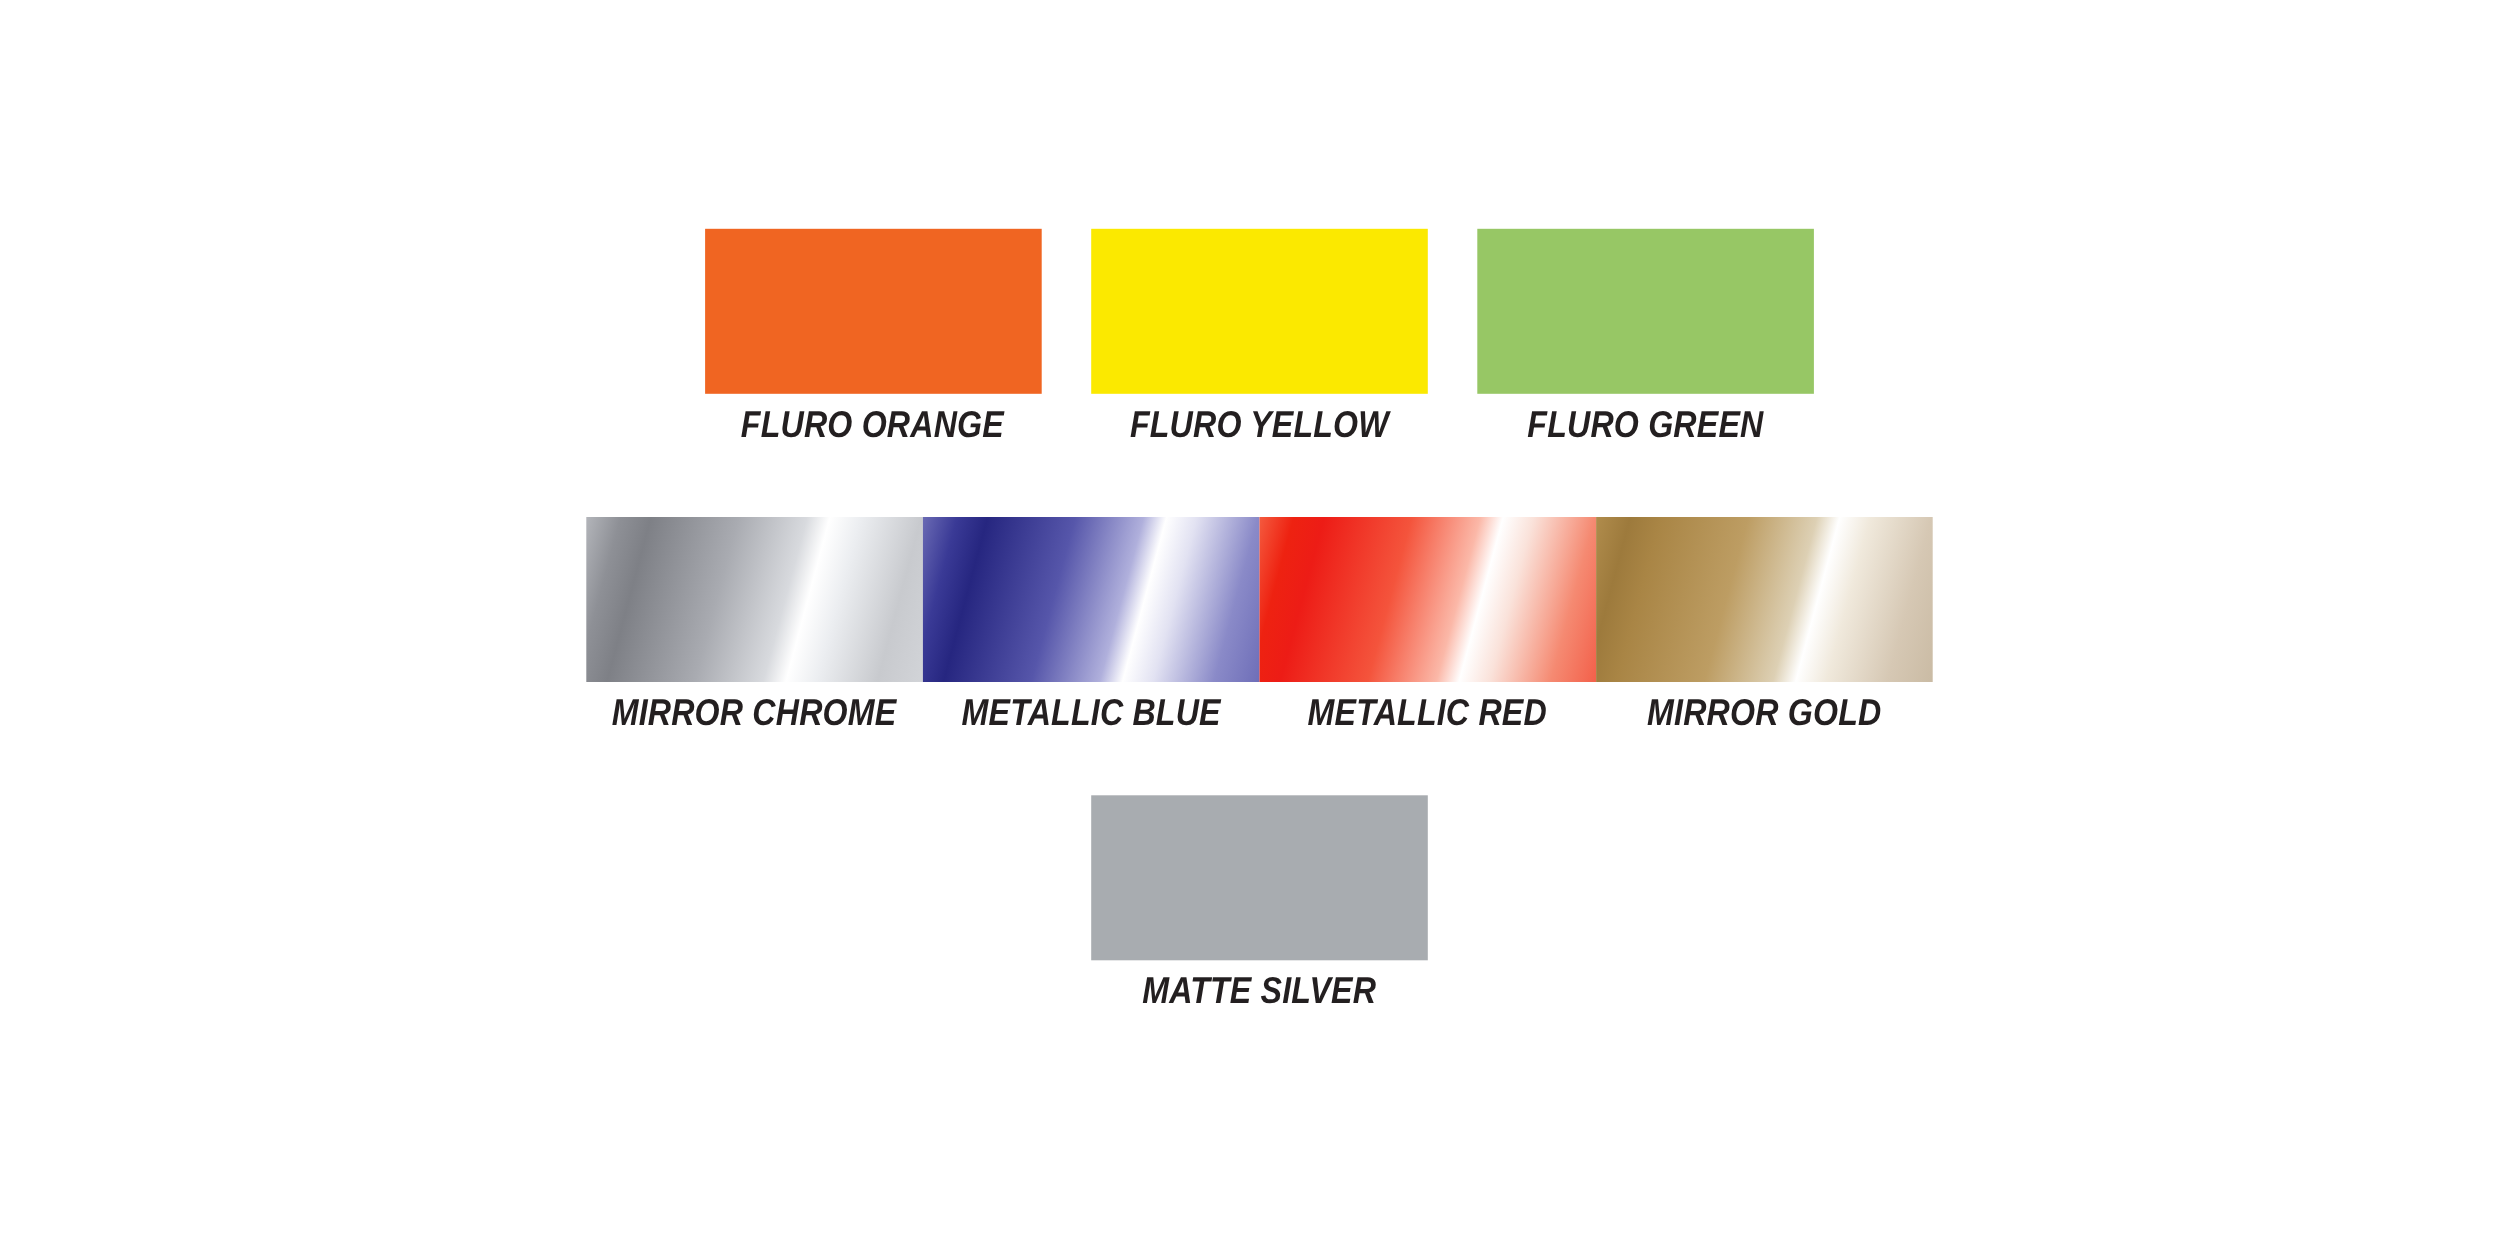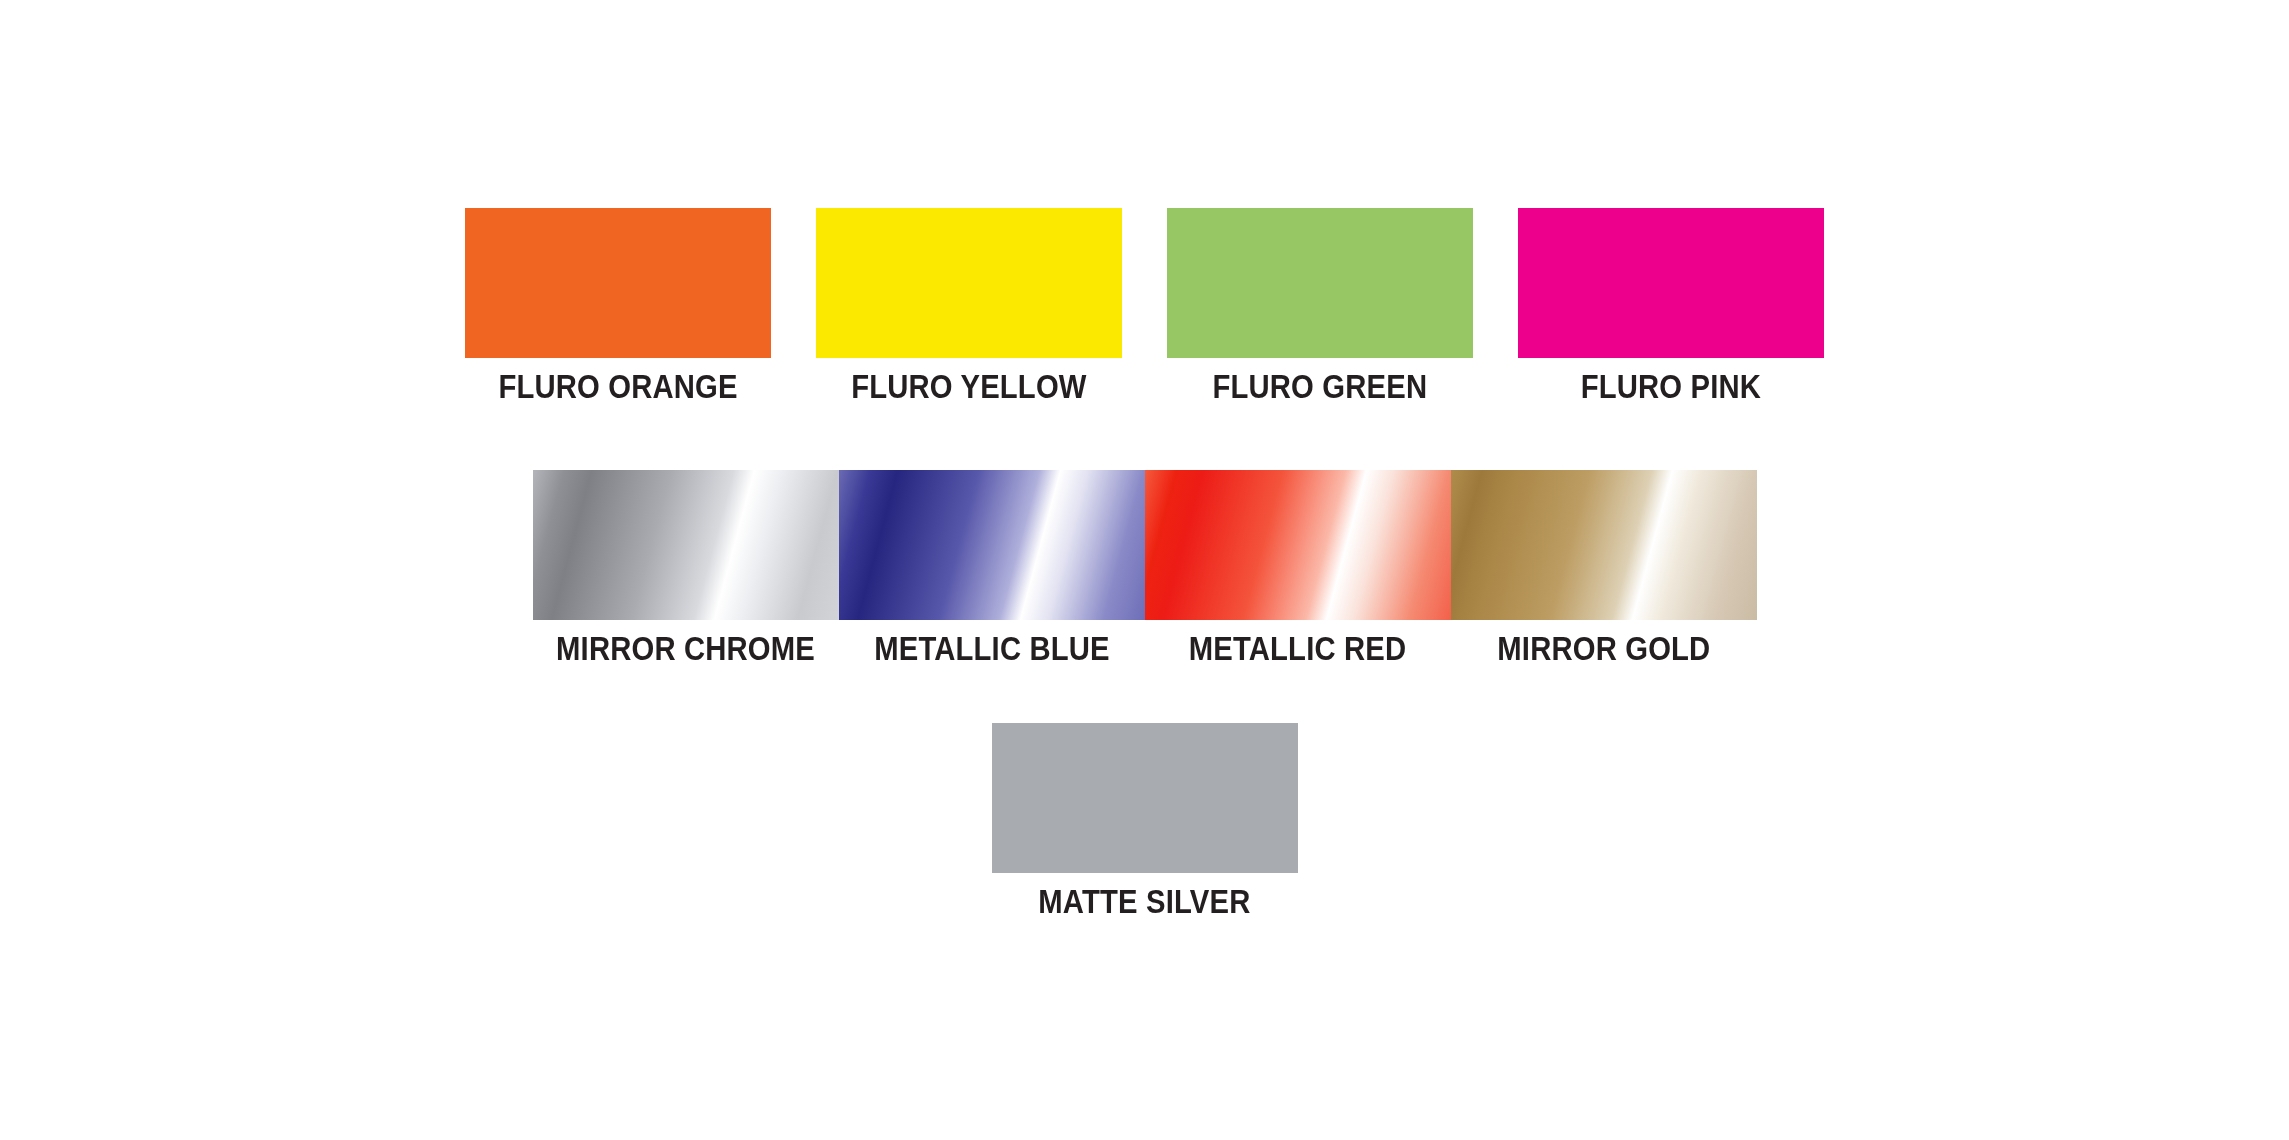--- a/index.html
+++ b/index.html
@@ -30,20 +30,21 @@
   }
 
   #row-fluro   { position: absolute; top: 208px; left: 0; gap: 45px; }
   #row-finish  { position: absolute; top: 470px; left: 0; }
   #row-matte   { position: absolute; top: 723px; left: 0; gap: 42px; }
 
   .swatch-cell {
     display: flex;
     flex-direction: column;
     align-items: center;
+    font-style: italic;
   }
 
   .chip {
     width: 306px;
     height: 150px;
     display: block;
   }
 
   .chip-label {
     margin-top: 9px;
@@ -131,24 +132,20 @@
         <div class="chip-label">FLURO ORANGE</div>
       </div>
       <div class="swatch-cell">
         <div class="chip fill-flat" style="--fill: #fbe900;"></div>
         <div class="chip-label">FLURO YELLOW</div>
       </div>
       <div class="swatch-cell">
         <div class="chip fill-flat" style="--fill: #97c765;"></div>
         <div class="chip-label">FLURO GREEN</div>
       </div>
-      <div class="swatch-cell">
-        <div class="chip fill-flat" style="--fill: #ec008c;"></div>
-        <div class="chip-label">FLURO PINK</div>
-      </div>
     </div>
 
   <div class="swatch-row" id="row-finish">
       <div class="swatch-cell">
         <div class="chip fill-metal" style="--m0: #b3b5ba; --m1: #8e9096; --m2: #7e8086; --m3: #a9abb1; --m4: #d8dade; --m5: #ffffff; --m6: #eceef1; --m7: #c8cace; --m8: #d2d4d8;"></div>
         <div class="chip-label">MIRROR CHROME</div>
       </div>
       <div class="swatch-cell">
         <div class="chip fill-metal" style="--m0: #6a6ab4; --m1: #3a3a96; --m2: #262680; --m3: #5656aa; --m4: #b0b0dc; --m5: #ffffff; --m6: #e2e2f2; --m7: #8a8ac8; --m8: #6e6eb8;"></div>
         <div class="chip-label">METALLIC BLUE</div>

